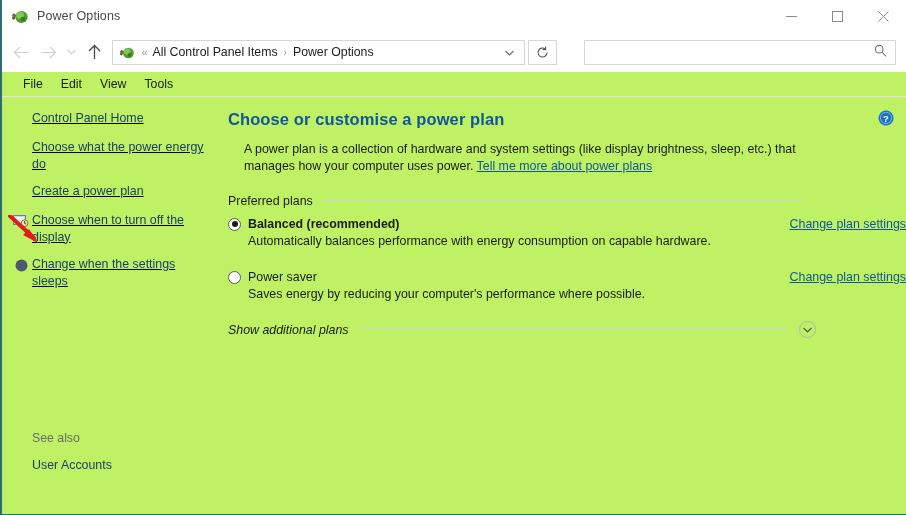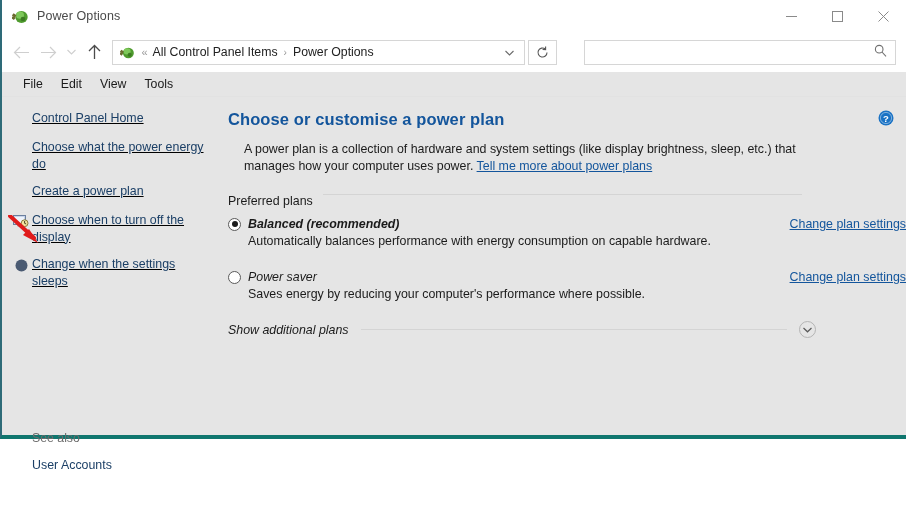--- a/index.html
+++ b/index.html
@@ -4,24 +4,24 @@
 <style>
   * { box-sizing: border-box; margin: 0; padding: 0; }
   html, body {
     width: 906px; height: 515px;
     font-family: "Liberation Sans", sans-serif;
     background: #ffffff;
     overflow: hidden;
   }
   .window {
     position: relative;
-    width: 906px; height: 439px;
-    background: #e5e5e5;
+    width: 906px; height: 515px;
+    background: #bef264;
     border-left: 2px solid #2e6b78;
-    border-bottom: 4px solid #0f766e;
+    border-bottom: 1px solid #0f766e;
   }
 
   
   .titlebar {
     height: 32px;
     display: flex; align-items: center;
     background: #ffffff;
     position: relative;
   }
   .title-icon {
@@ -163,36 +163,36 @@
   }
   .intro {
     font-size: 12.4px; color: #1b1b1b;
     line-height: 17px;
     max-width: 580px;
     margin-left: 20px;
   }
   .intro a { color: #13559c; text-decoration: underline; }
 
   .group-head {
-    display: flex; align-items: flex-start;
+    display: flex; align-items: center;
     margin: 19px 0 9px 4px;
     padding-right: 104px;
   }
   .group-head .lbl { font-size: 12.4px; color: #1b1b1b; white-space: nowrap; }
   .group-head .rule {
     flex: 1; height: 1px; background: #d4d4d4; margin-left: 10px;
   }
 
   .plan-row {
     position: relative;
     margin-left: 4px;
     padding-right: 104px;
     margin-bottom: 6px;
   }
-  .plan-main { display: flex; align-items: center; font-style: italic; }
+  .plan-main { display: flex; align-items: center; }
   .radio {
     width: 13px; height: 13px; flex: 0 0 13px;
     border: 1px solid #5a5a5a;
     border-radius: 50%;
     margin-right: 7px;
     background: #fff;
     position: relative;
   }
   .radio.checked::after {
     content: ""; position: absolute;

